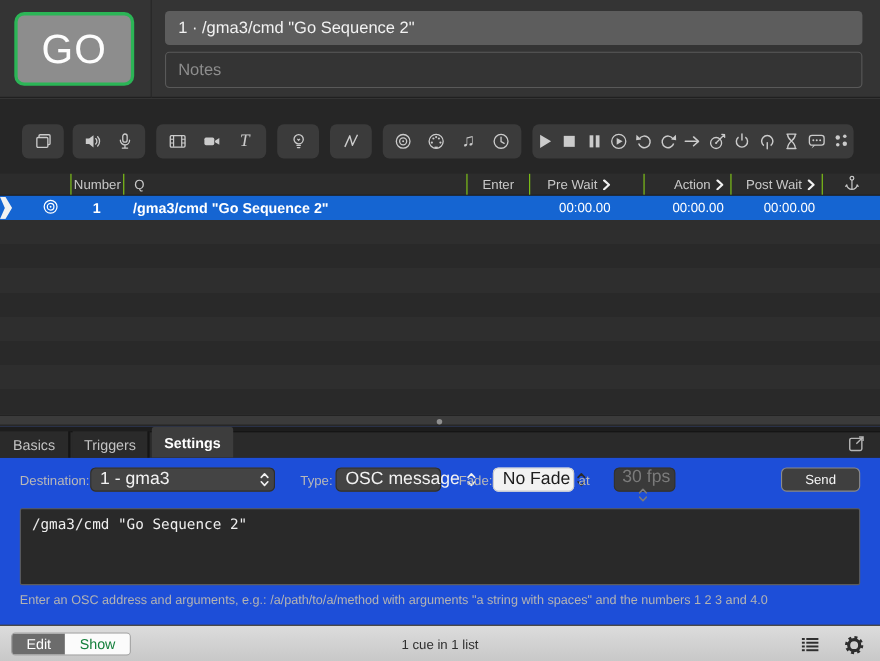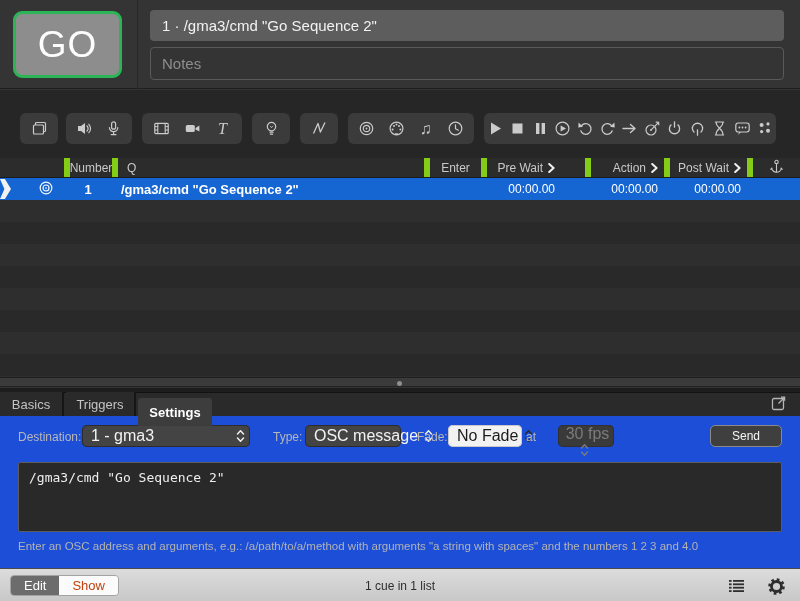--- a/index.html
+++ b/index.html
@@ -30,21 +30,21 @@
             display:flex; align-items:center; justify-content:space-evenly; }
   .ticon { width:22px; height:20px; display:flex; align-items:center; justify-content:center; }
   .ticon svg { display:block; }
   .glyph-icon { color:#cbcbcb; font-size:16px; line-height:20px; }
   .t-italic { color:#cbcbcb; font-size:16px; font-family:"Liberation Serif", serif; font-style:italic; }
 
   
   .cue-header { position:absolute; left:0; top:158px; width:800px; height:20px; background:#2c2c2c;
                 border-bottom:1px solid #1b1b1b; display:flex; color:#c9c9c9; font-size:12px; }
   .hc { display:flex; align-items:center; height:100%; }
-  .hc.sep { border-left:6px solid #84cc16; }
+  .hc.sep { border-left:1px solid #84cc16; }
   .c-status { width:27px; }
   .c-icon   { width:37px; }
   .c-number { width:48px; justify-content:center; }
   .c-q      { flex:1; padding-left:9px; }
   .c-target { width:57px; justify-content:center; }
   .c-pre    { width:80px; justify-content:flex-end; padding-right:6px; }
   .c-action { width:79px; justify-content:flex-end; padding-right:6px;margin-left:24px; }
   .c-post   { width:83px; justify-content:flex-end; padding-right:6px; }
   .c-cont   { width:53px; justify-content:center; }
   .hchev { margin-left:5px; display:flex; align-items:center; }
@@ -67,21 +67,21 @@
               background:#8f8f8f; }
 
   
   .inspector { position:absolute; left:0; top:388px; width:800px; height:180px; background:#1d4ed8; }
   .tabbar { position:absolute; left:0; top:0; width:800px; height:28px; background:#1d1d1d; }
   .tabstrip { position:absolute; left:0; top:4px; width:800px; height:24px; background:#2a2a2a;
               border-top:1px solid #121212; }
   .tab { position:absolute; display:flex; align-items:center; justify-content:center;
          font-size:13px; color:#c3c3c3; background:#2a2a2a; cursor:default; }
   .tab.inactive { top:4px; height:24px; border-right:2px solid #151515; }
-  .tab.active { top:10px; height:28px; background:#3d3d3d; color:#ffffff; font-weight:bold;
+  .tab.active { top:0; height:28px; background:#3d3d3d; color:#ffffff; font-weight:bold;
                 border-radius:3px 3px 0 0; z-index:2; }
   .popout-btn { position:absolute; right:12px; top:6px; width:18px; height:18px; display:flex;
                 align-items:center; justify-content:center; }
 
   .ctrl-row { position:absolute; left:0; top:28px; width:800px; height:40px; }
   .ctrl-label { position:absolute; top:14px; font-size:12px; color:#b8b8b8; }
   .popup { position:absolute; top:9px; height:22px; background:#444444; border-radius:5px;
            display:flex; align-items:center; color:#f2f2f2; font-size:16px;
            box-shadow:inset 0 0 0 1px #2c2c2c; cursor:default; }
   .popup .pop-label { flex:1; padding:0 6px 0 9px; white-space:nowrap; }
@@ -99,21 +99,21 @@
               resize:none; outline:none; line-height:1.3; }
   .osc-help { position:absolute; left:18px; top:152px; width:770px; font-size:11.5px; color:#b3b3b3; }
 
   
   .footer { position:absolute; left:0; top:568px; width:800px; height:33px;
             background:linear-gradient(to bottom,#dcdcdc,#c8c8c8); border-top:1px solid #4a4a4a; }
   .seg { position:absolute; left:10px; top:6px; height:21px; display:flex; border:1px solid #a3a3a3;
          border-radius:4px; overflow:hidden; font-size:13px; }
   .seg-btn { display:flex; align-items:center; justify-content:center; padding:0 13px; cursor:default; }
   .seg-edit { background:#6c6c6c; color:#ffffff; }
-  .seg-show { background:#fbfbfb; color:#c2410c; }
+  .seg-show { background:#fbfbfb; color:#15803d; }
   .footer-status { position:absolute; left:0; top:0; width:800px; height:33px; display:flex;
          align-items:center; justify-content:center; color:#2e2e2e; font-size:12px; }
   .footer-icon { position:absolute; top:7px; width:20px; height:20px; display:flex;
          align-items:center; justify-content:center; }
   .fi-lists { right:54px; }
   .fi-gear { right:14px; }
 </style>
 </head>
 <body>
 

